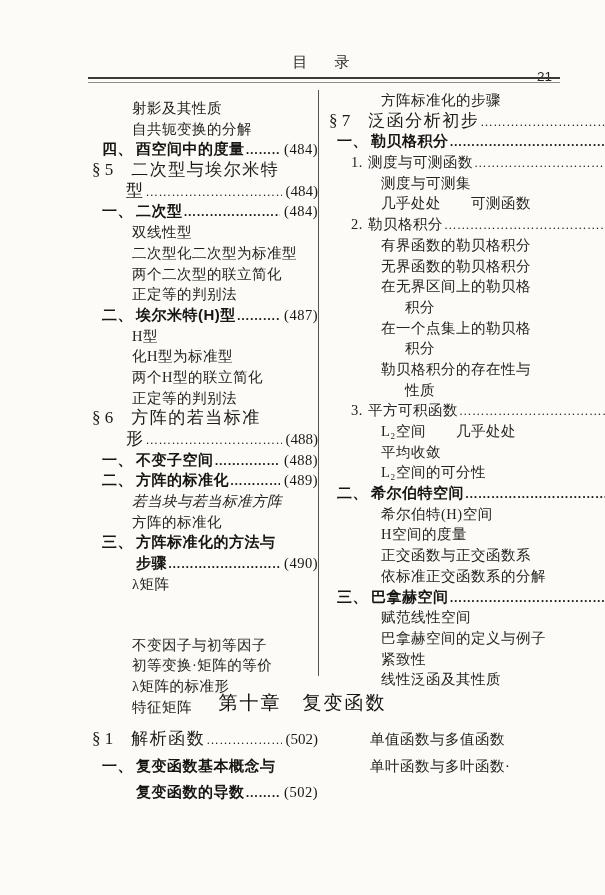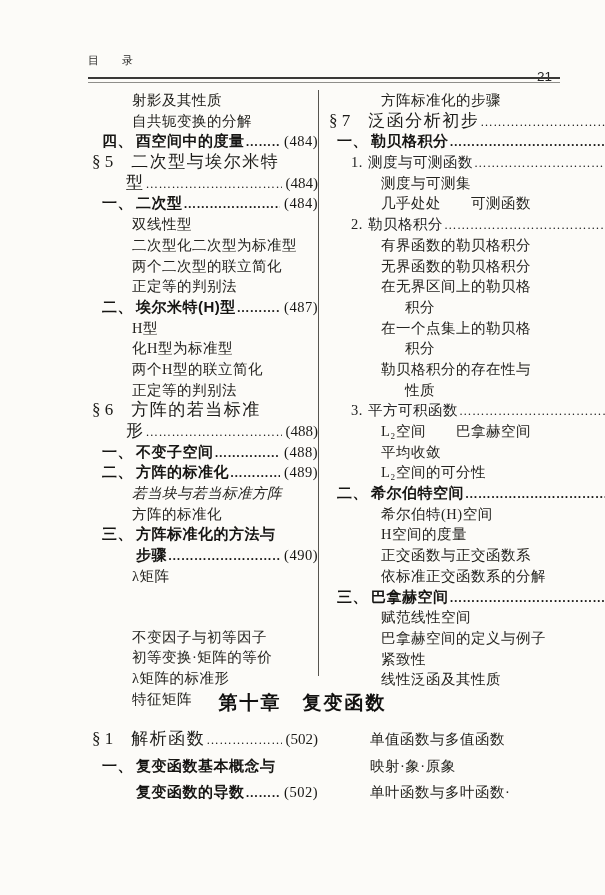--- a/index.html
+++ b/index.html
@@ -4,21 +4,21 @@
 <style>
   html,body { margin:0; padding:0; background:#f4f3f0; }
   .page {
     position:relative; width:605px; height:895px; margin:0 auto;
     background:#fcfbf8; color:#1d1c1a; overflow:hidden;
     font-family:"Liberation Serif", serif;
   }
   
   .header { position:absolute; top:53px; left:88px; width:472px; height:22px; }
   .htitle {
-    display:block; font-size:11px; color:#2a2a28;
+    display:block; text-align:center; font-size:15px; color:#2a2a28;
     letter-spacing:6px;
   }
   .pagenum {
     position:absolute; right:8px; top:16px; font-size:13.5px; color:#222;
     font-family:"Liberation Sans", sans-serif;
   }
   .rules { position:absolute; top:77px; left:88px; width:472px; }
   .rule1 { height:2px; background:#3a3937; }
   .rule2 { height:0; border-top:1px solid #8f8e8a; margin-top:3px; }
   
@@ -49,42 +49,42 @@
     font-size:12.5px; letter-spacing:0.5px; font-weight:normal;
     font-family:"Liberation Serif", serif;
   }
   .num .leader { font-weight:bold; }
   .pg { margin-left:3px; }
   .num .pg { font-family:"Liberation Serif", serif; font-weight:normal; font-size:14.5px; }
   .sec .pg { letter-spacing:0; font-size:15px; }
   
   .chapter {
     position:absolute; top:690px; left:0; width:100%; text-align:center;
-    font-family:"Liberation Sans", sans-serif; font-weight:bold;
+    font-family:"Liberation Sans", sans-serif; font-weight:normal;
     font-size:19px; letter-spacing:2px; color:#121110;
   }
 </style>
 </head>
 <body>
 
 <div class="page">
 
   <div class="header">
     <span class="htitle">目　录</span>
     <span class="pagenum">21</span>
   </div>
 
   <div class="rules">
     <div class="rule1"></div>
     <div class="rule2"></div>
   </div>
 
   <div class="cols top">
     <div class="col" id="col-left-top">
-        <div class="line plain" style="padding-left: 44px;">
+        <div class="line plain" style="padding-left: 44px; margin-top: 8px;">
           <span class="txt">射影及其性质</span>
         </div>
         <div class="line plain" style="padding-left: 44px;">
           <span class="txt">自共轭变换的分解</span>
         </div>
         <div class="line num" style="padding-left: 14px;">
           <span class="lbl">四、</span>
           <span class="txt">酉空间中的度量</span>
           <span class="leader">…………………………………………………………………………………………………………</span>
           <span class="pg">(484)</span>
@@ -240,21 +240,21 @@
         </div>
         <div class="line plain" style="padding-left: 80px;">
           <span class="txt">性质</span>
         </div>
         <div class="line sub" style="padding-left: 26px;">
           <span class="lbl">3.</span>
           <span class="txt">平方可积函数</span>
           <span class="leader">…………………………………………………………………………………………………………</span>
         </div>
         <div class="line plain" style="padding-left: 56px;">
-          <span class="txt">L₂空间　　巴拿赫空间</span>
+          <span class="txt">L₂空间　　几乎处处</span>
         </div>
         <div class="line plain" style="padding-left: 56px;">
           <span class="txt">平均收敛</span>
         </div>
         <div class="line plain" style="padding-left: 56px;">
           <span class="txt">L₂空间的可分性</span>
         </div>
         <div class="line num" style="padding-left: 12px;">
           <span class="lbl">二、</span>
           <span class="txt">希尔伯特空间</span>
@@ -310,21 +310,18 @@
           <span class="txt">复变函数的导数</span>
           <span class="leader">…………………………………………………………………………………………………………</span>
           <span class="pg">(502)</span>
         </div>
       </div>
     <div class="colr" id="col-right-bottom">
         <div class="line plain" style="padding-left: 46px;">
           <span class="txt">单值函数与多值函数</span>
         </div>
         <div class="line plain" style="padding-left: 46px;">
-          <span class="txt">映射·象·原象</span>
-        </div>
-        <div class="line plain" style="padding-left: 46px;">
           <span class="txt">单叶函数与多叶函数·</span>
         </div>
       </div>
   </div>
 
 </div>
 
 </body></html>

